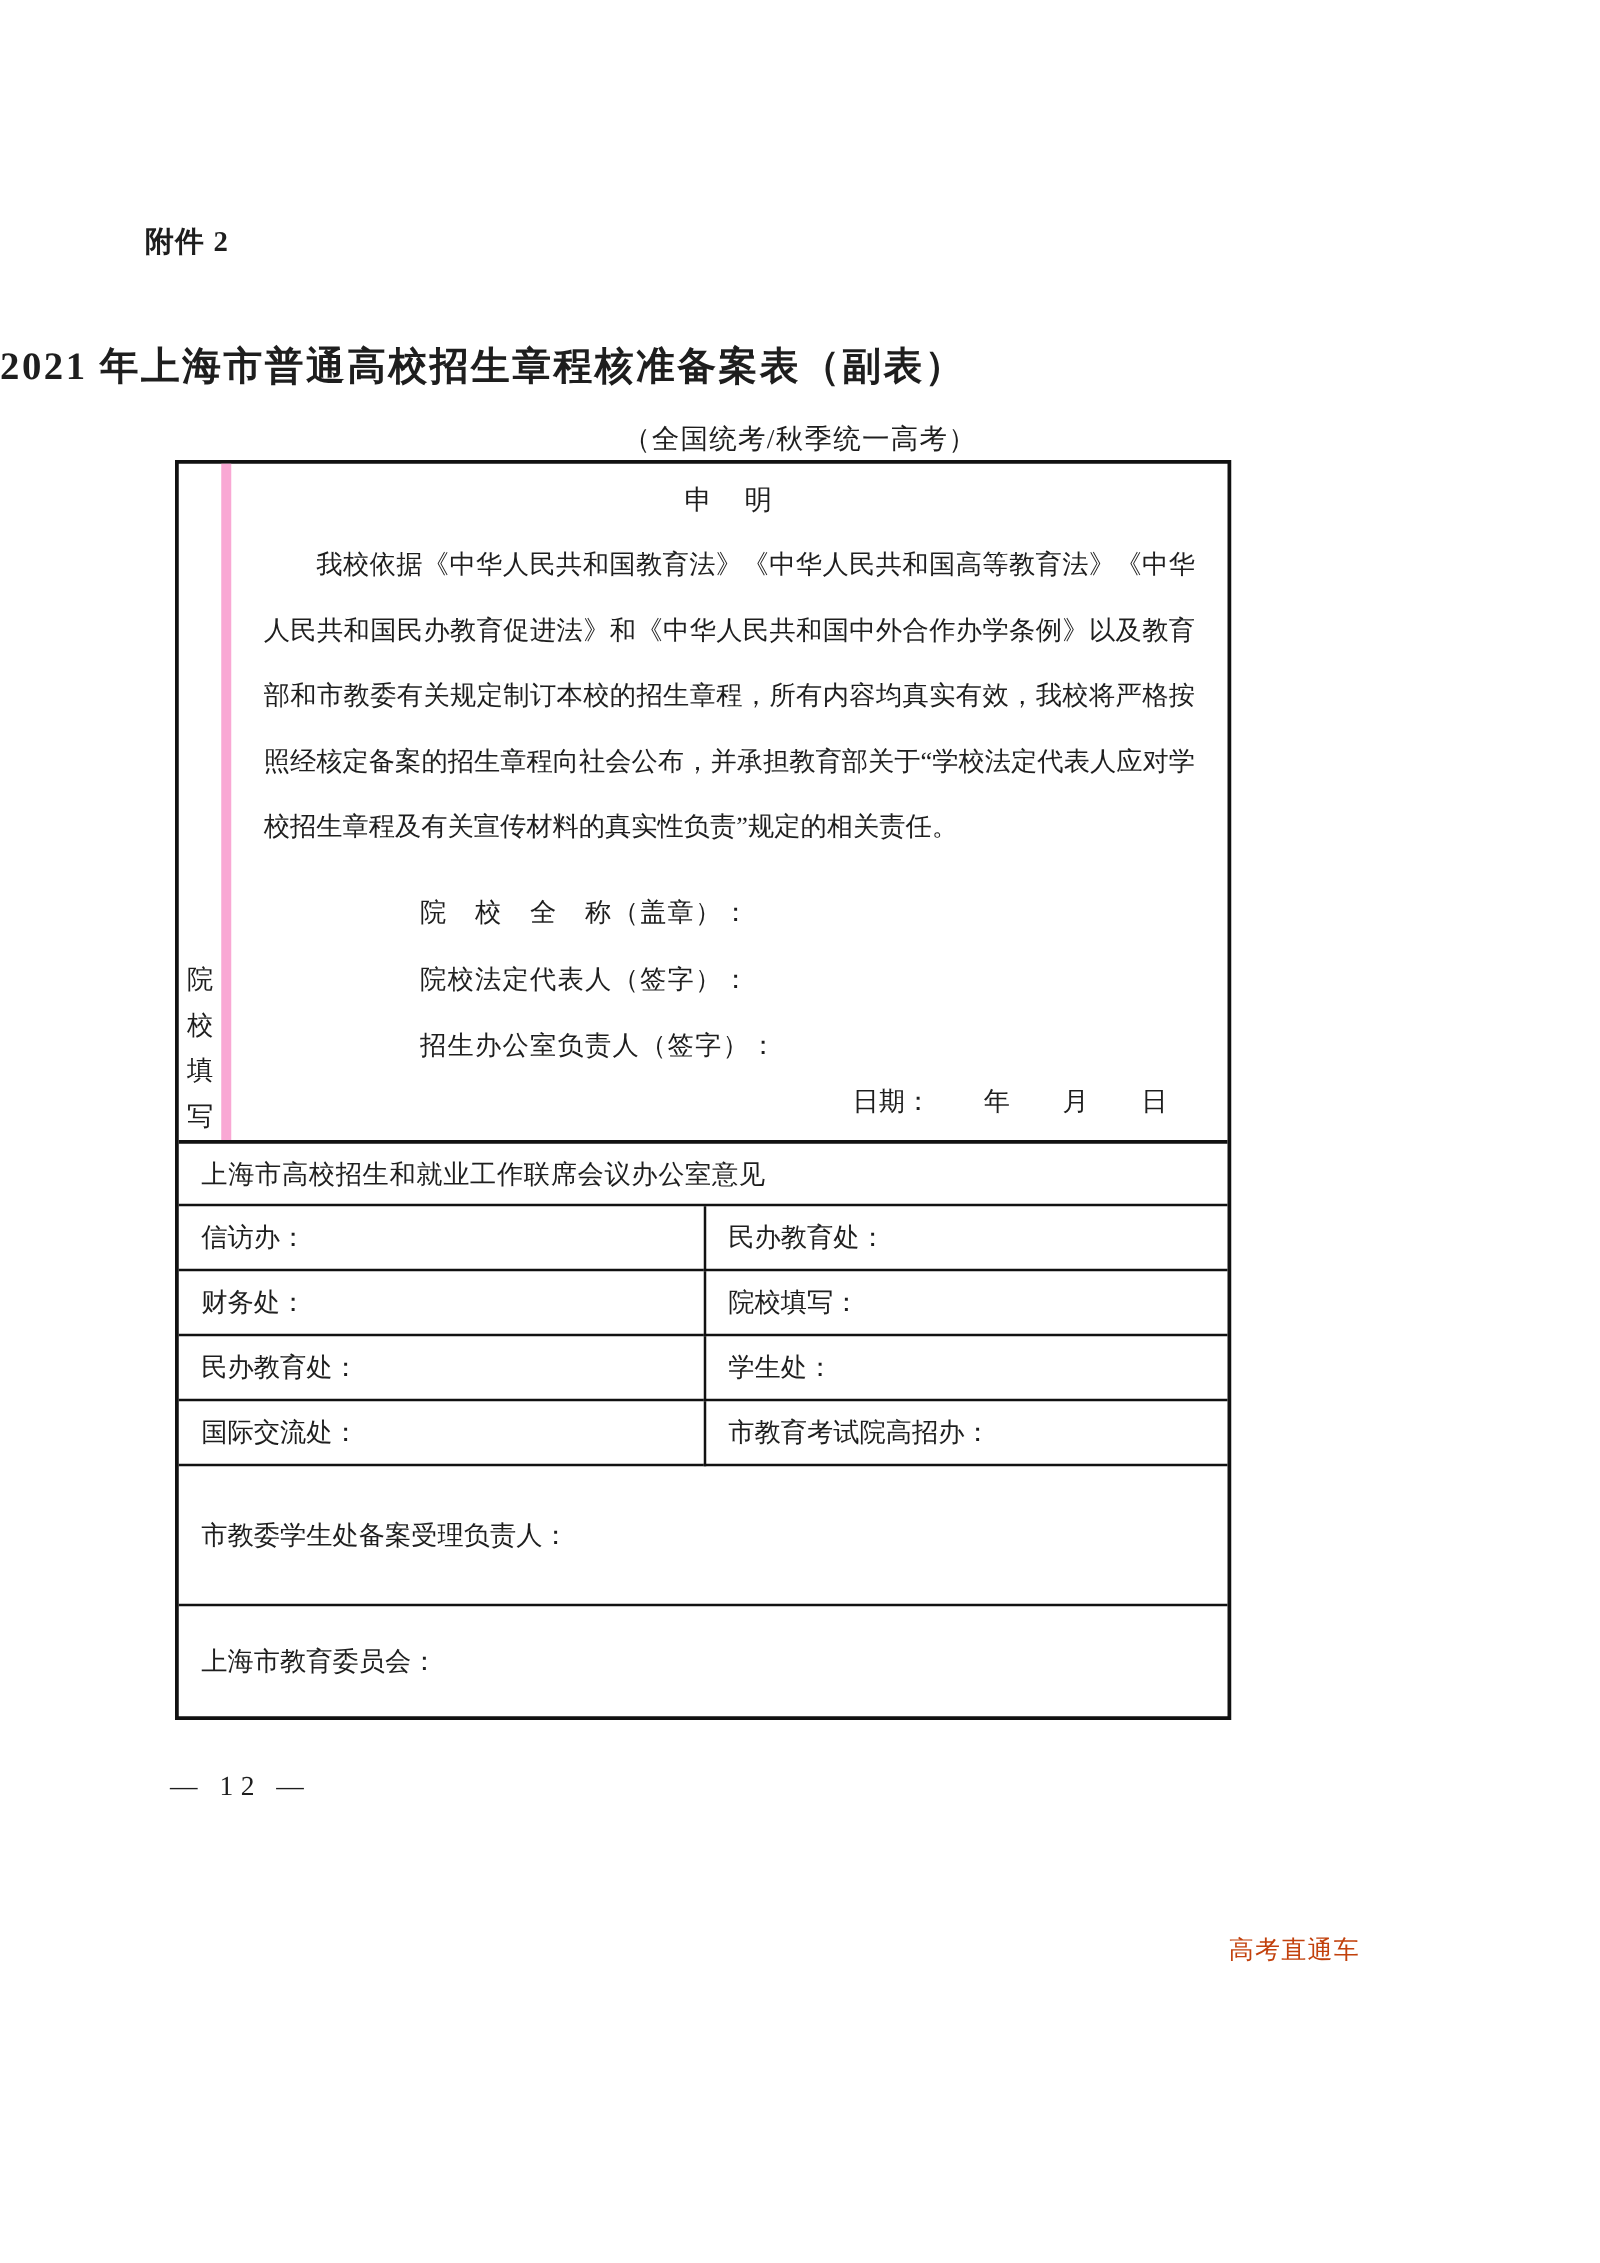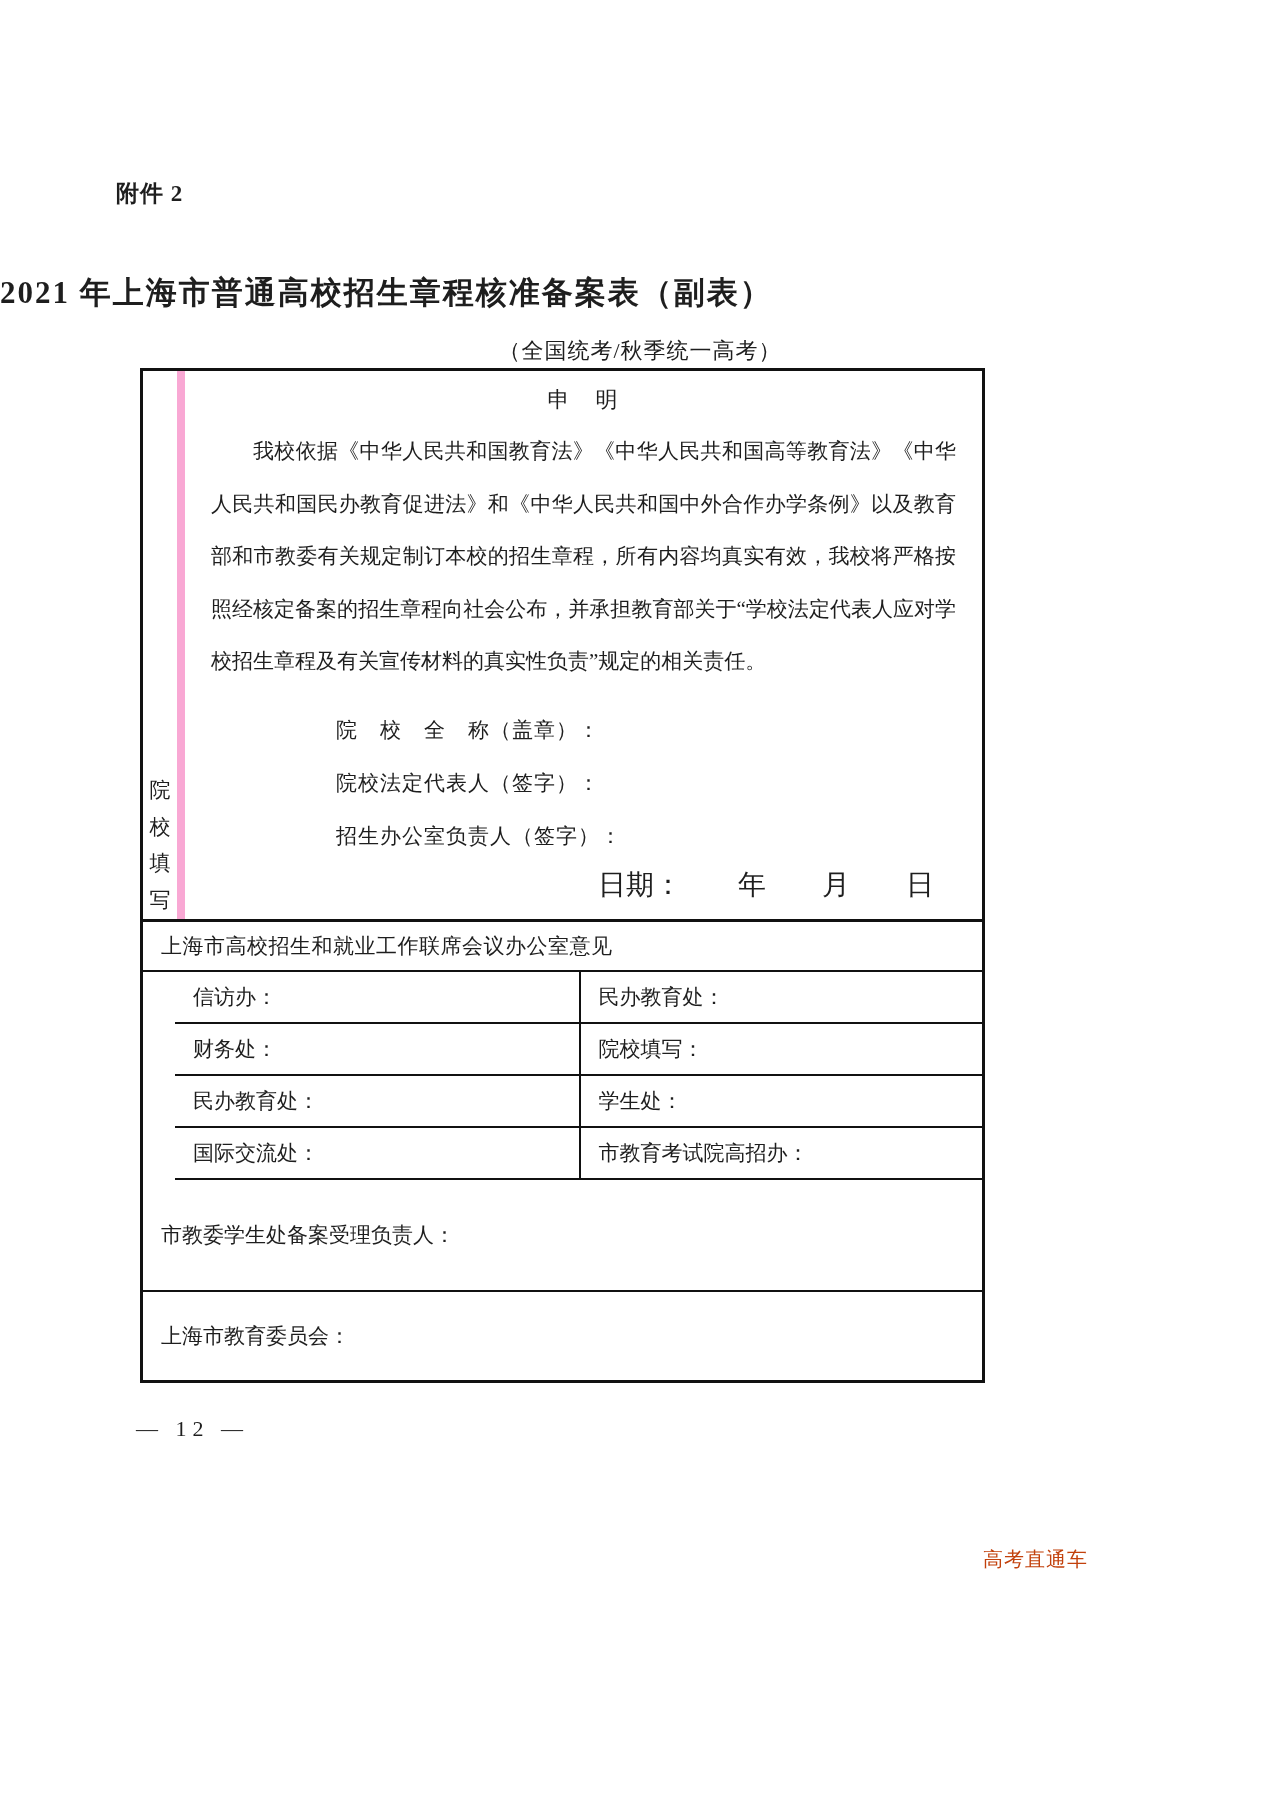--- a/index.html
+++ b/index.html
@@ -88,41 +88,40 @@
     text-align: justify;
     text-indent: 2em;
   }
   .decl-field {
     font-size: 21px;
     line-height: 1;
     margin: 32px 0 0 125px;
     letter-spacing: 1px;
   }
   .decl-date {
-    font-size: 28px;
+    font-size: 21px;
     line-height: 1;
     text-align: right;
     padding-right: 22px;
     margin-top: 24px;
     margin-bottom: 8px;
   }
   
   .opinion-header {
     height: 50px;
     display: flex;
     align-items: center;
     padding: 0 18px;
     font-size: 21px;
     border-bottom: 2px solid #111;
     letter-spacing: 0.5px;
   }
   .opinion-grid {
     display: grid;
     grid-template-columns: 1fr 1fr;
-    margin-left: 32px;
   }
   .opinion-cell {
     height: 52px;
     display: flex;
     align-items: center;
     padding: 0 18px;
     font-size: 21px;
     border-bottom: 2px solid #111;
   }
   .opinion-cell.col-right {

